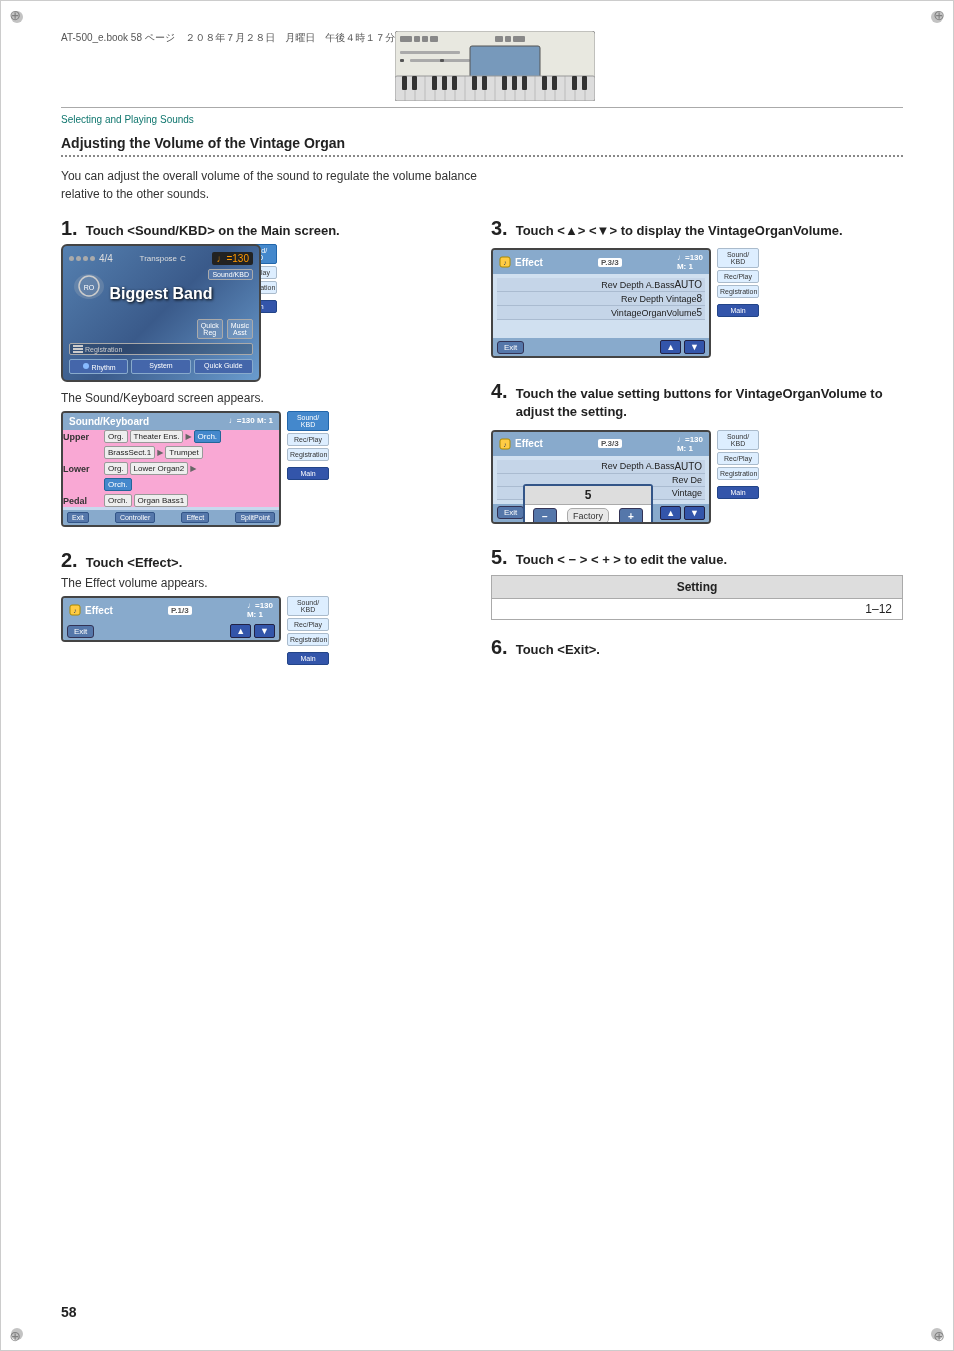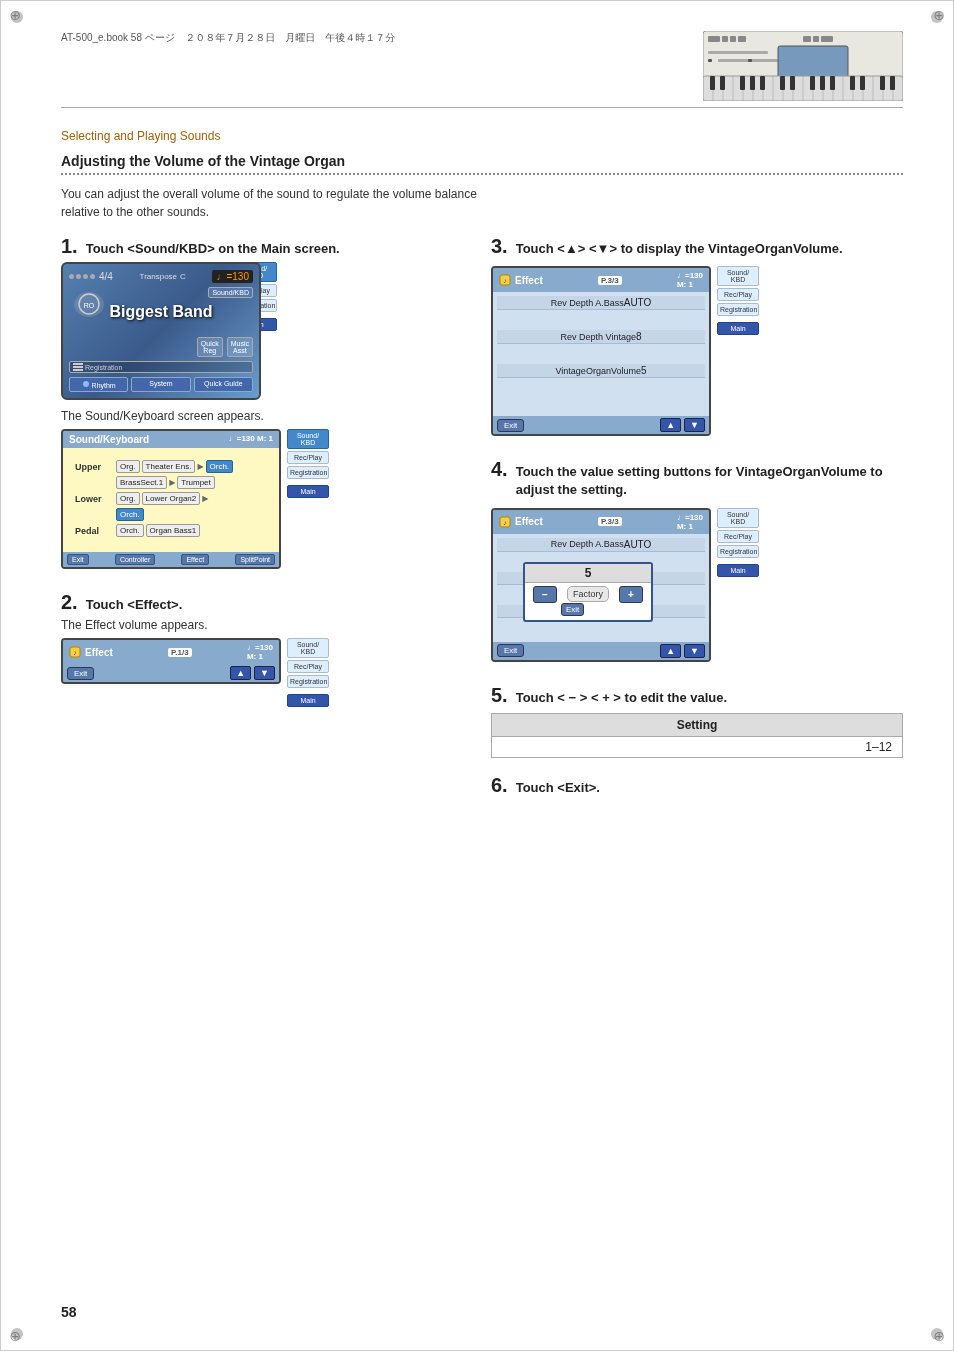--- a/index.html
+++ b/index.html
@@ -18,34 +18,34 @@
       width: 954px;
       min-height: 1351px;
       border: 1px solid #ccc;
       position: relative;
       padding: 30px 50px 30px 60px;
     }
 
     
     .header-bar {
       display: flex;
-      justify-content: space-between;
+      justify-content: flex-start;
       align-items: flex-start;
-      margin-bottom: 21px;
+      margin-bottom: 6px;
       border-bottom: 1px solid #aaa;
       padding-bottom: 6px;
     }
     .header-meta {
       font-size: 10px;
       color: #555;
     }
 
     .section-title {
-      font-size: 12px;
-      color: #a16207;
+      font-size: 10px;
+      color: #0f766e;
       margin-bottom: 10px;
     }
 
     .main-heading {
       font-size: 14px;
       font-weight: bold;
       margin-bottom: 4px;
     }
     .dots-line {
       border: none;
@@ -153,22 +153,22 @@
     .sk-header {
       background: #88aacc;
       padding: 3px 6px;
       font-size: 10px;
       font-weight: bold;
       color: #fff;
       display: flex;
       justify-content: space-between;
     }
     .sk-body {
-      padding: 12px;
-      background: #fef9c3;
+      padding: 0;
+      background: #f9a8d4;
     }
     .sk-row {
       display: flex; align-items: center; margin-bottom: 3px; gap: 3px;
     }
     .sk-label {
       font-size: 9px; color: #333; width: 38px; font-weight: bold;
     }
     .sk-chain {
       display: flex; gap: 2px; align-items: center; flex: 1;
     }
@@ -207,22 +207,22 @@
       font-weight: bold;
       color: #fff;
       display: flex; justify-content: space-between; align-items: center;
     }
     .effect-page {
       font-size: 8px; background: #fff; color: #555;
       padding: 0 3px; border-radius: 2px;
     }
     .effect-body { padding: 4px; background: #d0e0f0; }
     .effect-row {
-      display: flex; justify-content: center; align-items: center;
-      margin-bottom: 20px; padding: 1px 3px;
+      display: flex; justify-content: flex-end; align-items: center;
+      margin-bottom: 0; padding: 1px 3px;
       background: #c5d5e8; border-bottom: 1px solid #aabbd0;
     }
     .effect-param { font-size: 9px; color: #222; }
     .effect-val { font-size: 10px; color: #222; font-weight: normal; }
     .effect-footer {
       background: #88aacc; padding: 2px 4px;
       display: flex; justify-content: space-between; align-items: center;
     }
     .exit-btn {
       background: #5577aa; color: #fff; font-size: 8px;

